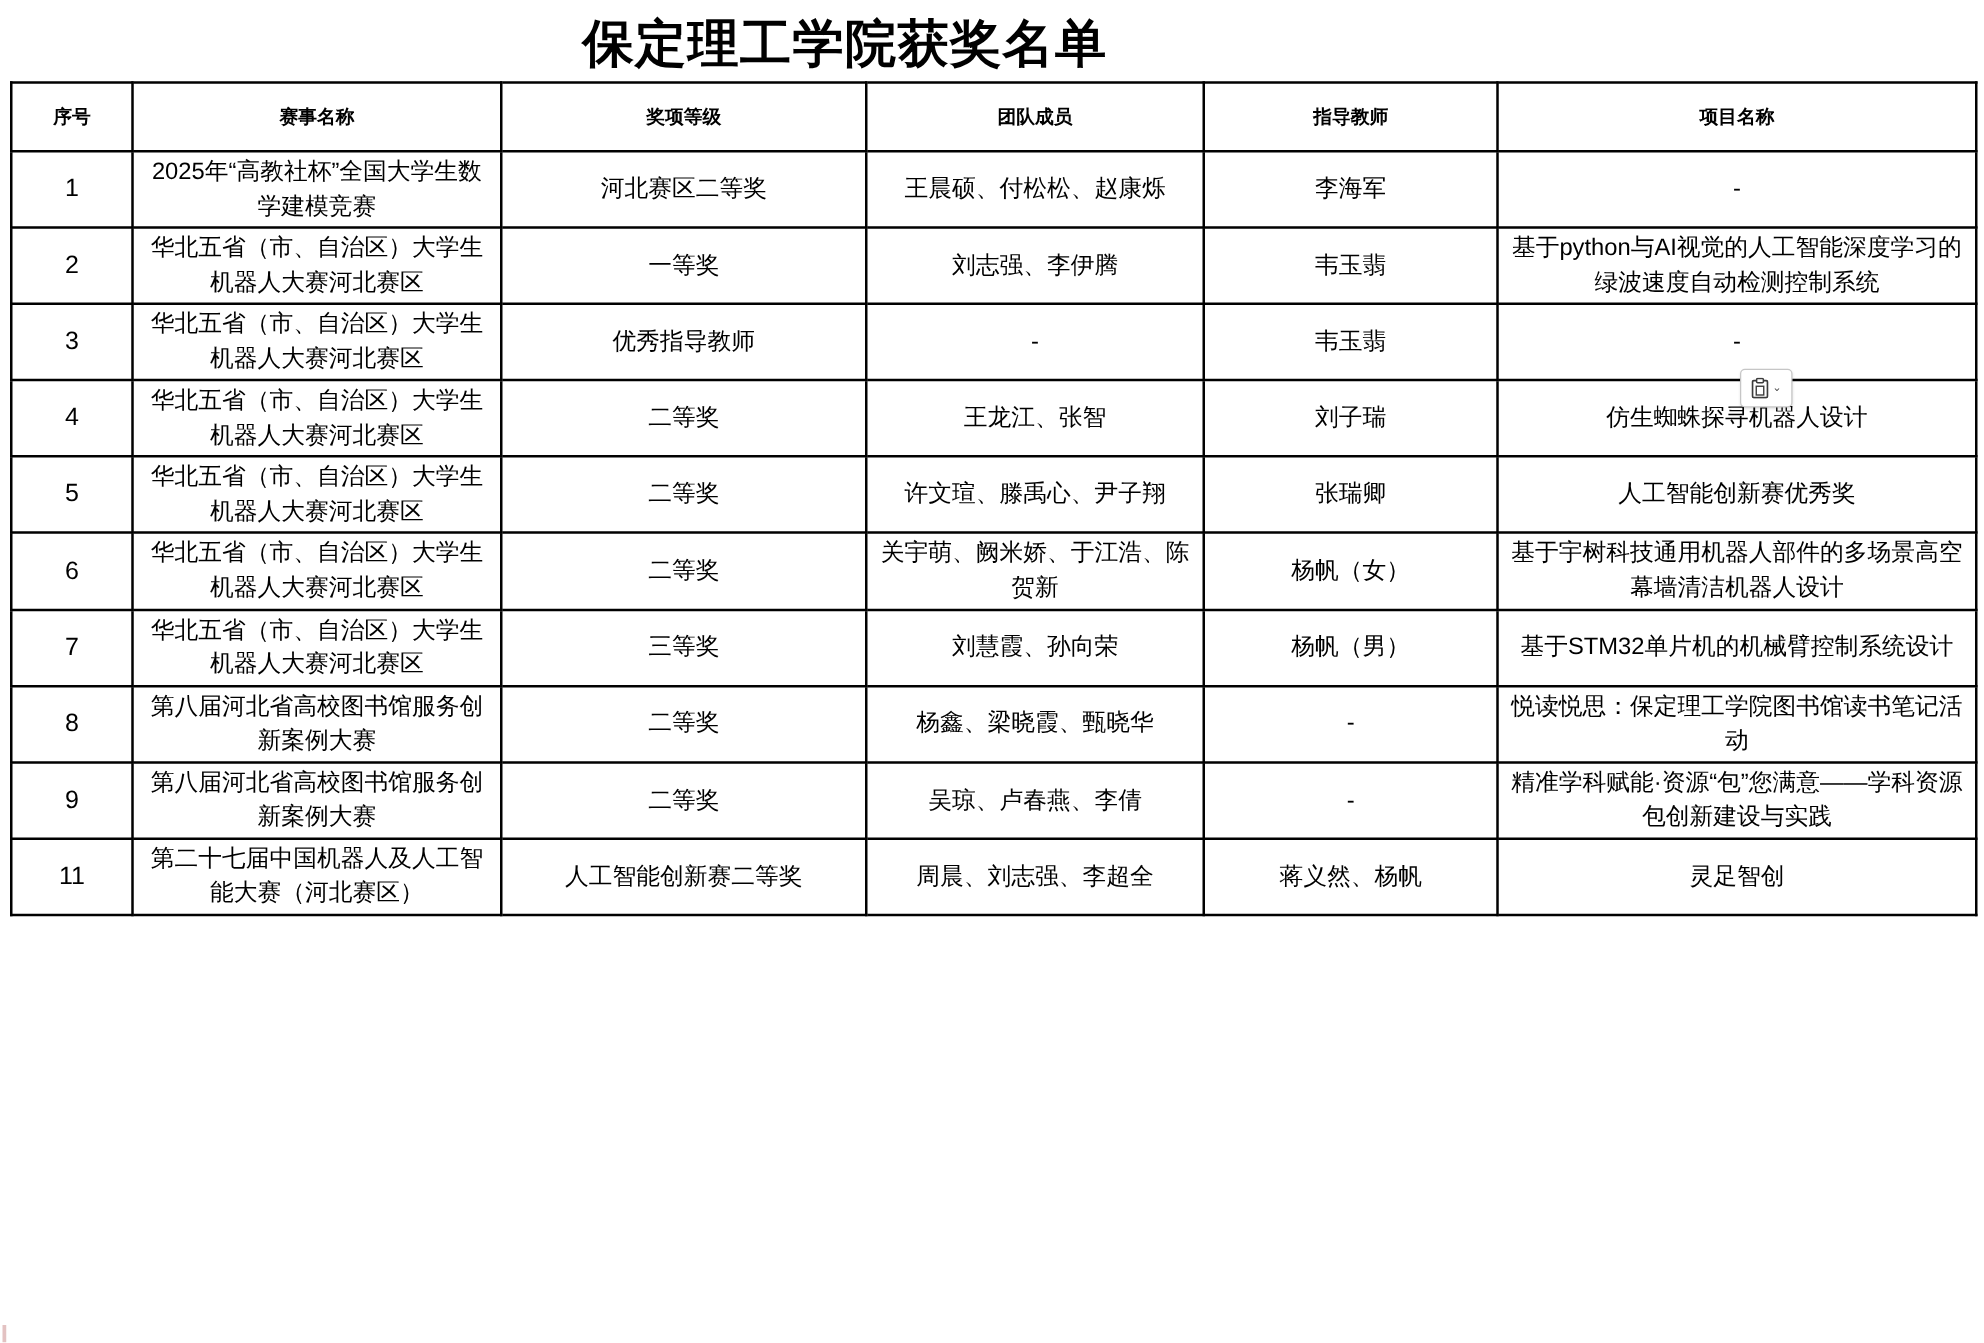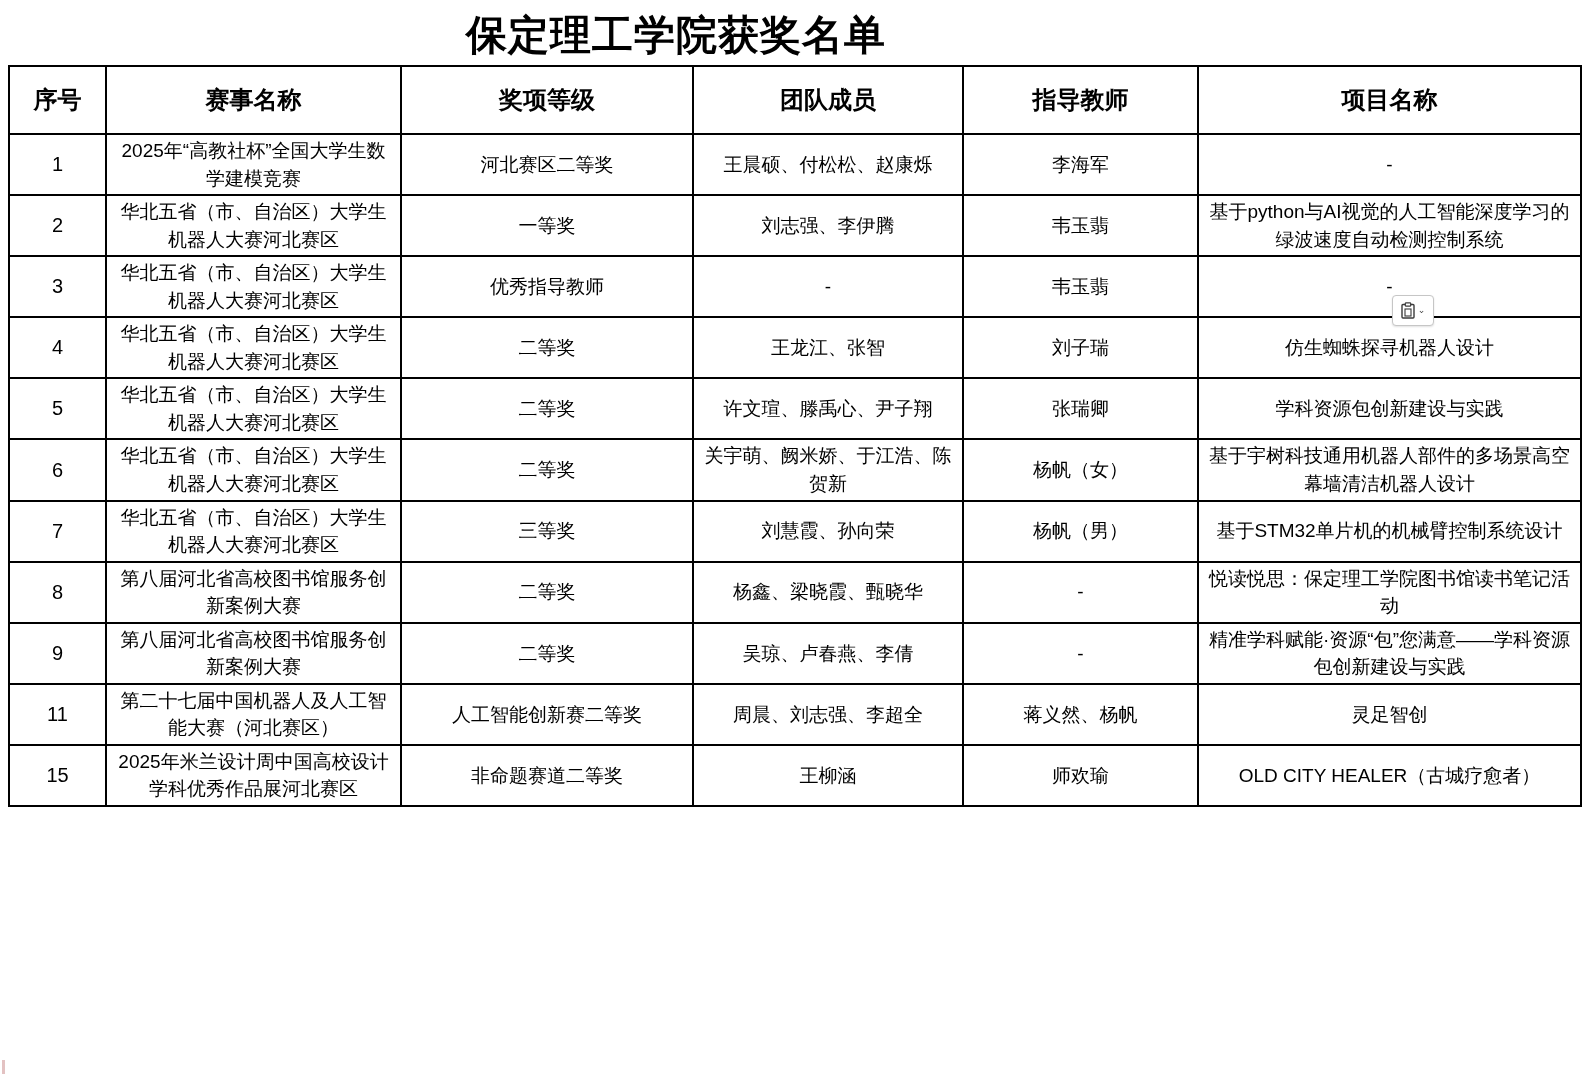--- a/index.html
+++ b/index.html
@@ -31,22 +31,22 @@
     border: 2px solid #000;
     text-align: center;
     vertical-align: middle;
     padding: 2px 6px;
     font-size: 19px;
     line-height: 1.45;
     font-weight: 500;
     word-break: break-all;
   }
   .award-table th {
-    height: 68px;
-    font-size: 24px;
+    height: 55px;
+    font-size: 15px;
     font-weight: bold;
   }
   .award-table td { height: 60px; }
   .award-table td.col0 { font-size: 20px; }
   .paste-btn {
     position: absolute;
     left: 1392px; top: 295px;
     width: 42px; height: 31px;
     background: #fff;
     border: 1px solid #c6c6c6;
@@ -126,21 +126,21 @@
         <td class="col3">王龙江、张智</td>
         <td class="col4">刘子瑞</td>
         <td class="col5">仿生蜘蛛探寻机器人设计</td>
       </tr>
       <tr>
         <td class="col0">5</td>
         <td class="col1">华北五省（市、自治区）大学生机器人大赛河北赛区</td>
         <td class="col2">二等奖</td>
         <td class="col3">许文瑄、滕禹心、尹子翔</td>
         <td class="col4">张瑞卿</td>
-        <td class="col5">学科资源包创新建设与实践</td>
+        <td class="col5">人工智能创新赛优秀奖</td>
       </tr>
       <tr>
         <td class="col0">6</td>
         <td class="col1">华北五省（市、自治区）大学生机器人大赛河北赛区</td>
         <td class="col2">二等奖</td>
         <td class="col3">关宇萌、阙米娇、于江浩、陈贺新</td>
         <td class="col4">杨帆（女）</td>
         <td class="col5">基于宇树科技通用机器人部件的多场景高空幕墙清洁机器人设计</td>
       </tr>
       <tr>
@@ -168,28 +168,20 @@
         <td class="col5">精准学科赋能·资源“包”您满意——学科资源包创新建设与实践</td>
       </tr>
       <tr>
         <td class="col0">11</td>
         <td class="col1">第二十七届中国机器人及人工智能大赛（河北赛区）</td>
         <td class="col2">人工智能创新赛二等奖</td>
         <td class="col3">周晨、刘志强、李超全</td>
         <td class="col4">蒋义然、杨帆</td>
         <td class="col5">灵足智创</td>
       </tr>
-      <tr>
-        <td class="col0">15</td>
-        <td class="col1">2025年米兰设计周中国高校设计学科优秀作品展河北赛区</td>
-        <td class="col2">非命题赛道二等奖</td>
-        <td class="col3">王柳涵</td>
-        <td class="col4">师欢瑜</td>
-        <td class="col5">OLD CITY HEALER（古城疗愈者）</td>
-      </tr>
     </tbody>
 </table>
 
 <div class="paste-btn" title="">
   <span style="display:inline-flex">
     <svg width="14" height="17" viewBox="0 0 14 17">
       <rect x="1" y="2.5" width="12" height="13.5" rx="1" fill="none" stroke="#3b3b3b" stroke-width="1.4"></rect>
       <rect x="4.3" y="0.8" width="5.4" height="3.4" rx="0.8" fill="#ffffff" stroke="#3b3b3b" stroke-width="1.2"></rect>
       <rect x="4" y="7" width="6" height="7" fill="none" stroke="#3b3b3b" stroke-width="1.1"></rect>
     </svg>

